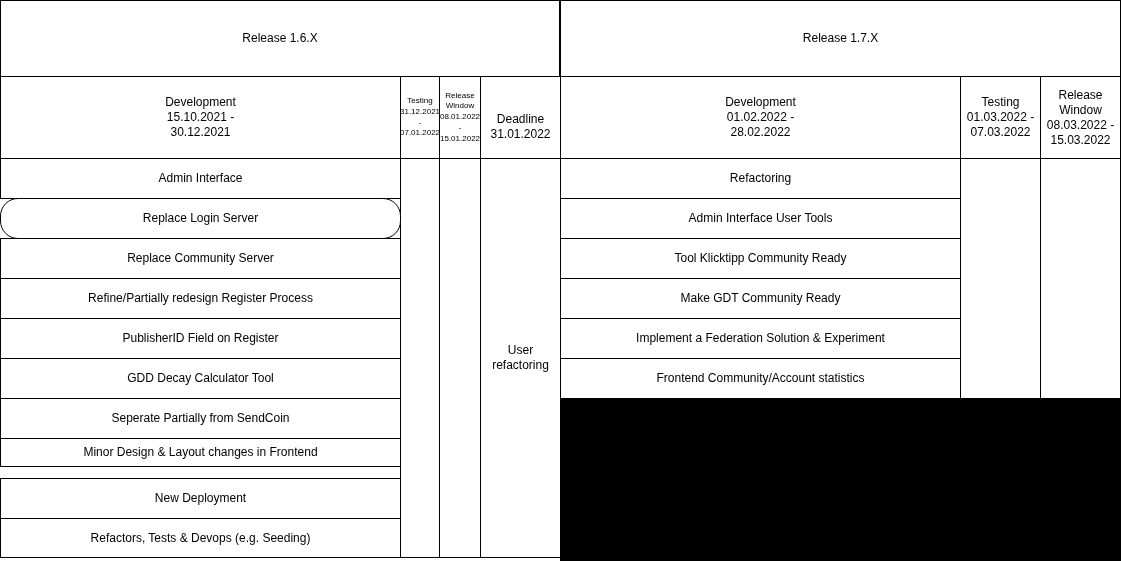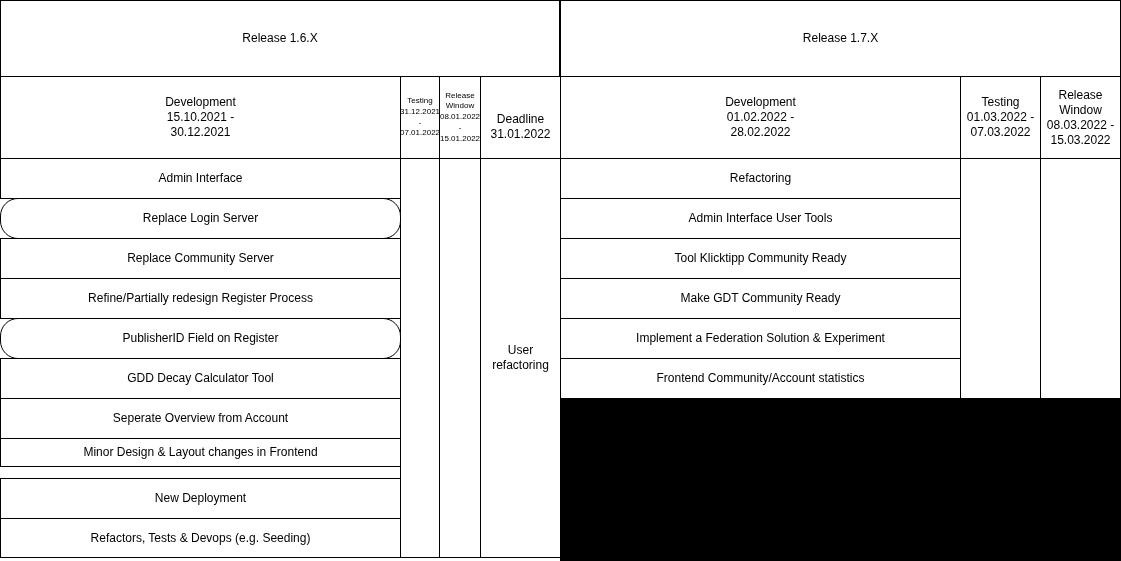--- a/index.html
+++ b/index.html
@@ -77,23 +77,23 @@
   <div class="box fs12" style="left:480px; top:158px; width:81px; height:400px;">User
 refactoring</div>
 
   <div class="box" style="left:960px; top:158px; width:81px; height:242px;"></div>
   <div class="box" style="left:1040px; top:158px; width:81px; height:242px;"></div>
 
   <div class="box fs12" style="left:0; top:158px; width:401px; height:41px;">Admin Interface</div>
   <div class="box fs12" style="left:0; top:198px; width:401px; height:41px;border-radius:18px;">Replace Login Server</div>
   <div class="box fs12" style="left:0; top:238px; width:401px; height:41px;">Replace Community Server</div>
   <div class="box fs12" style="left:0; top:278px; width:401px; height:41px;">Refine/Partially redesign Register Process</div>
-  <div class="box fs12" style="left:0; top:318px; width:401px; height:41px;border-radius:18px;">PublisherID Field on Register</div>
+  <div class="box fs12" style="left:0; top:318px; width:401px; height:41px;">PublisherID Field on Register</div>
   <div class="box fs12" style="left:0; top:358px; width:401px; height:41px;">GDD Decay Calculator Tool</div>
-  <div class="box fs12" style="left:0; top:398px; width:401px; height:41px;">Seperate Overview from Account</div>
+  <div class="box fs12" style="left:0; top:398px; width:401px; height:41px;">Seperate Partially from SendCoin</div>
   <div class="box fs12" style="left:0; top:438px; width:401px; height:29px;">Minor Design &amp; Layout changes in Frontend</div>
   <div class="box fs12" style="left:0; top:478px; width:401px; height:41px;">New Deployment</div>
   <div class="box fs12" style="left:0; top:518px; width:401px; height:40px;">Refactors, Tests &amp; Devops (e.g. Seeding)</div>
 
   <div class="box fs12" style="left:560px; top:158px; width:401px; height:41px;">Refactoring</div>
   <div class="box fs12" style="left:560px; top:198px; width:401px; height:41px;">Admin Interface User Tools</div>
   <div class="box fs12" style="left:560px; top:238px; width:401px; height:41px;">Tool Klicktipp Community Ready</div>
   <div class="box fs12" style="left:560px; top:278px; width:401px; height:41px;">Make GDT Community Ready</div>
   <div class="box fs12" style="left:560px; top:318px; width:401px; height:41px;">Implement a Federation Solution &amp; Experiment</div>
   <div class="box fs12" style="left:560px; top:358px; width:401px; height:41px;">Frontend Community/Account statistics</div>

